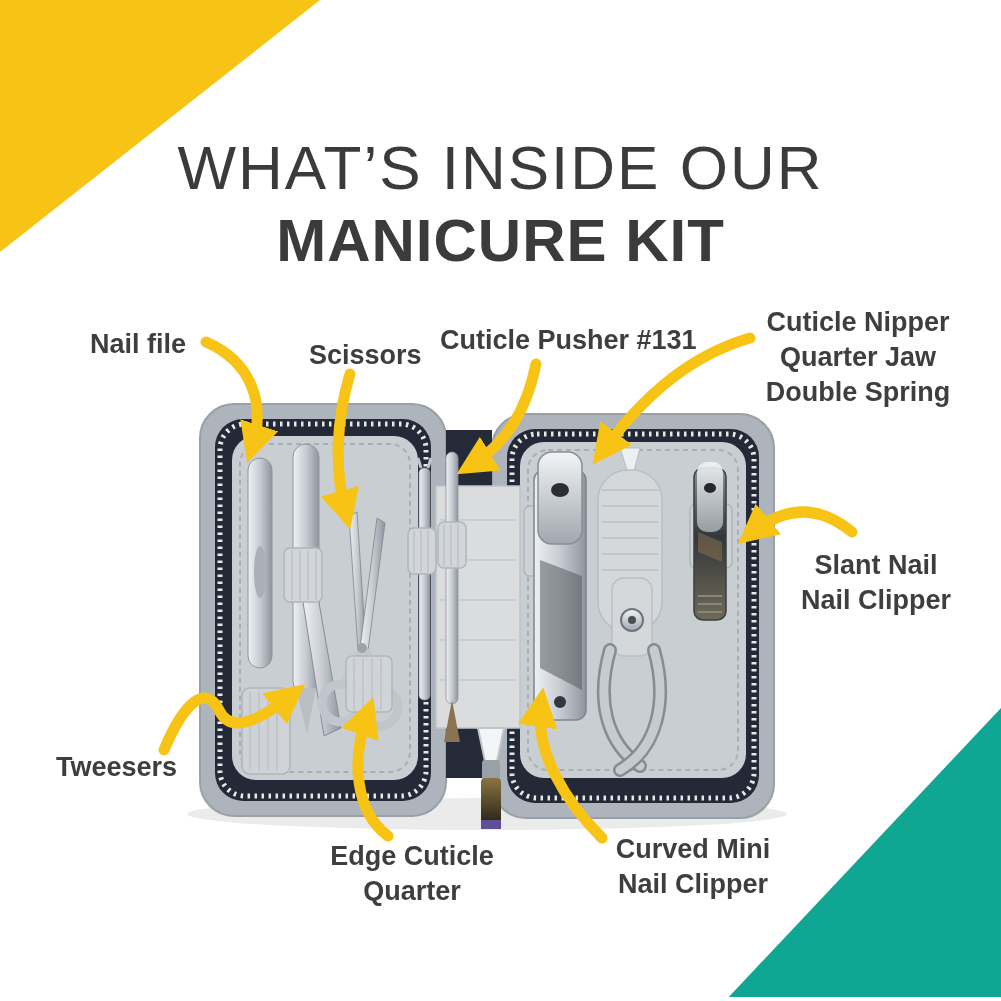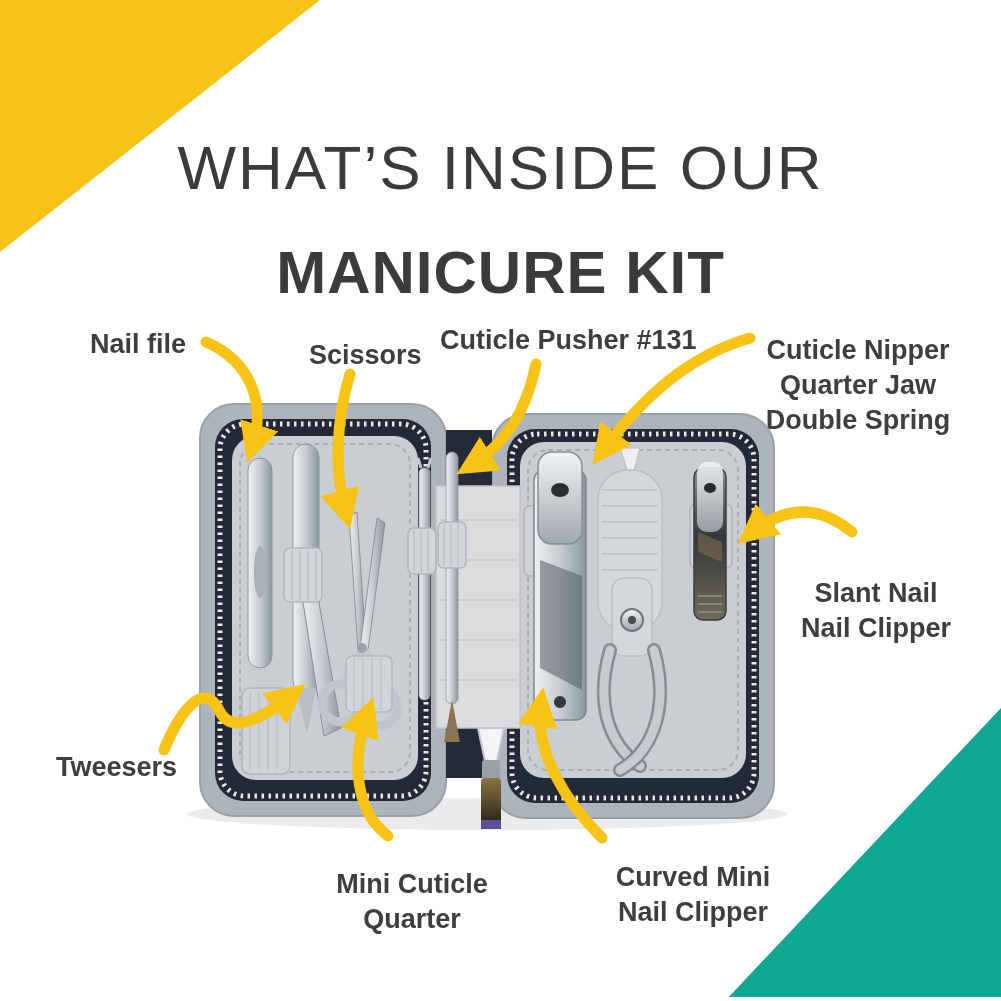--- a/index.html
+++ b/index.html
@@ -7,25 +7,25 @@
           font-family:"Liberation Sans", sans-serif;}
   
   .corner-tl{position:absolute;left:0;top:0;width:320px;height:252px;
              clip-path:polygon(0 0,100% 0,0 100%);background:var(--c-accent_yellow,#F7C315);}
   .corner-br{position:absolute;left:725px;top:708px;width:276px;height:293px;
              clip-path:polygon(100% 0,100% 100%,0 100%);background:var(--c-accent_teal,#10A694);}
   
   .title1{position:absolute;left:0;right:0;top:132px;text-align:center;
           font-size:62px;font-weight:400;letter-spacing:2px;color:var(--c-title_text,#3B3B3B);}
   .title2{position:absolute;left:0;right:0;top:206px;text-align:center;
-          font-size:60px;font-weight:700;letter-spacing:1px;color:var(--c-title_text,#3B3B3B);margin-top:32px;}
+          font-size:60px;font-weight:700;letter-spacing:1px;color:var(--c-title_text,#3B3B3B);}
   
   .lbl{position:absolute;font-weight:700;font-size:27px;line-height:35px;
        color:var(--c-label_text,#3E3E3E);white-space:nowrap;}
-  .lbl.center{text-align:center;white-space:normal;margin-top:28px;}
+  .lbl.center{text-align:center;white-space:normal;}
   .lbl-nail-file{left:90px;top:327px;}
   .lbl-scissors{left:309px;top:338px;}
   .lbl-cuticle-pusher{left:440px;top:323px;}
   .lbl-cuticle-nipper{left:738px;top:305px;width:240px;}
   .lbl-slant-edge{left:776px;top:548px;width:200px;}
   .lbl-tweesers{left:56px;top:750px;text-align:right;}
   .lbl-mini-cuticle{left:312px;top:839px;width:200px;}
   .lbl-curved-edge{left:593px;top:832px;width:200px;}
   
   .scene{position:absolute;left:0;top:0;width:1001px;height:1001px;}
@@ -50,21 +50,21 @@
     <div>Cuticle Nipper</div>
     <div>Quarter Jaw</div>
     <div>Double Spring</div>
   </div>
   <div class="lbl center lbl-slant-edge">
     <div>Slant Nail</div>
     <div>Nail Clipper</div>
   </div>
   <div class="lbl lbl-tweesers">Tweesers</div>
   <div class="lbl center lbl-mini-cuticle">
-    <div>Mini Cuticle</div>
+    <div>Edge Cuticle</div>
     <div>Quarter</div>
   </div>
   <div class="lbl center lbl-curved-edge">
     <div>Curved Mini</div>
     <div>Nail Clipper</div>
   </div>
 
   <svg class="scene" viewBox="0 0 1001 1001">
     <defs>
       <linearGradient id="steelV" x1="0" y1="0" x2="1" y2="0">

